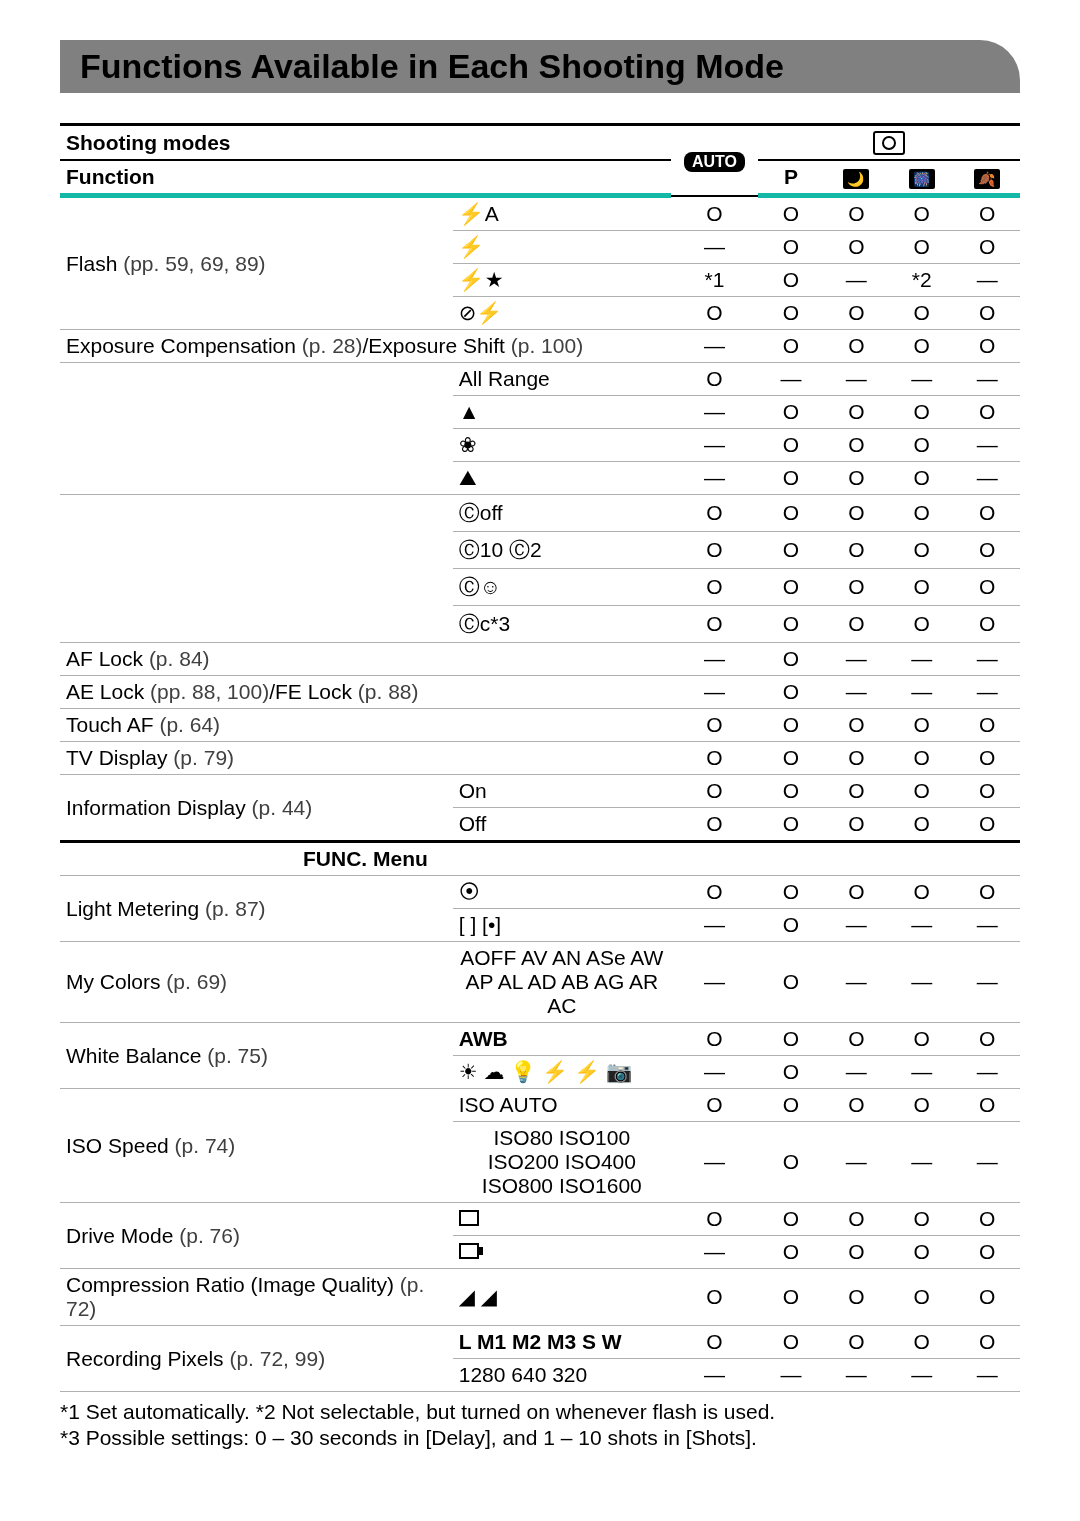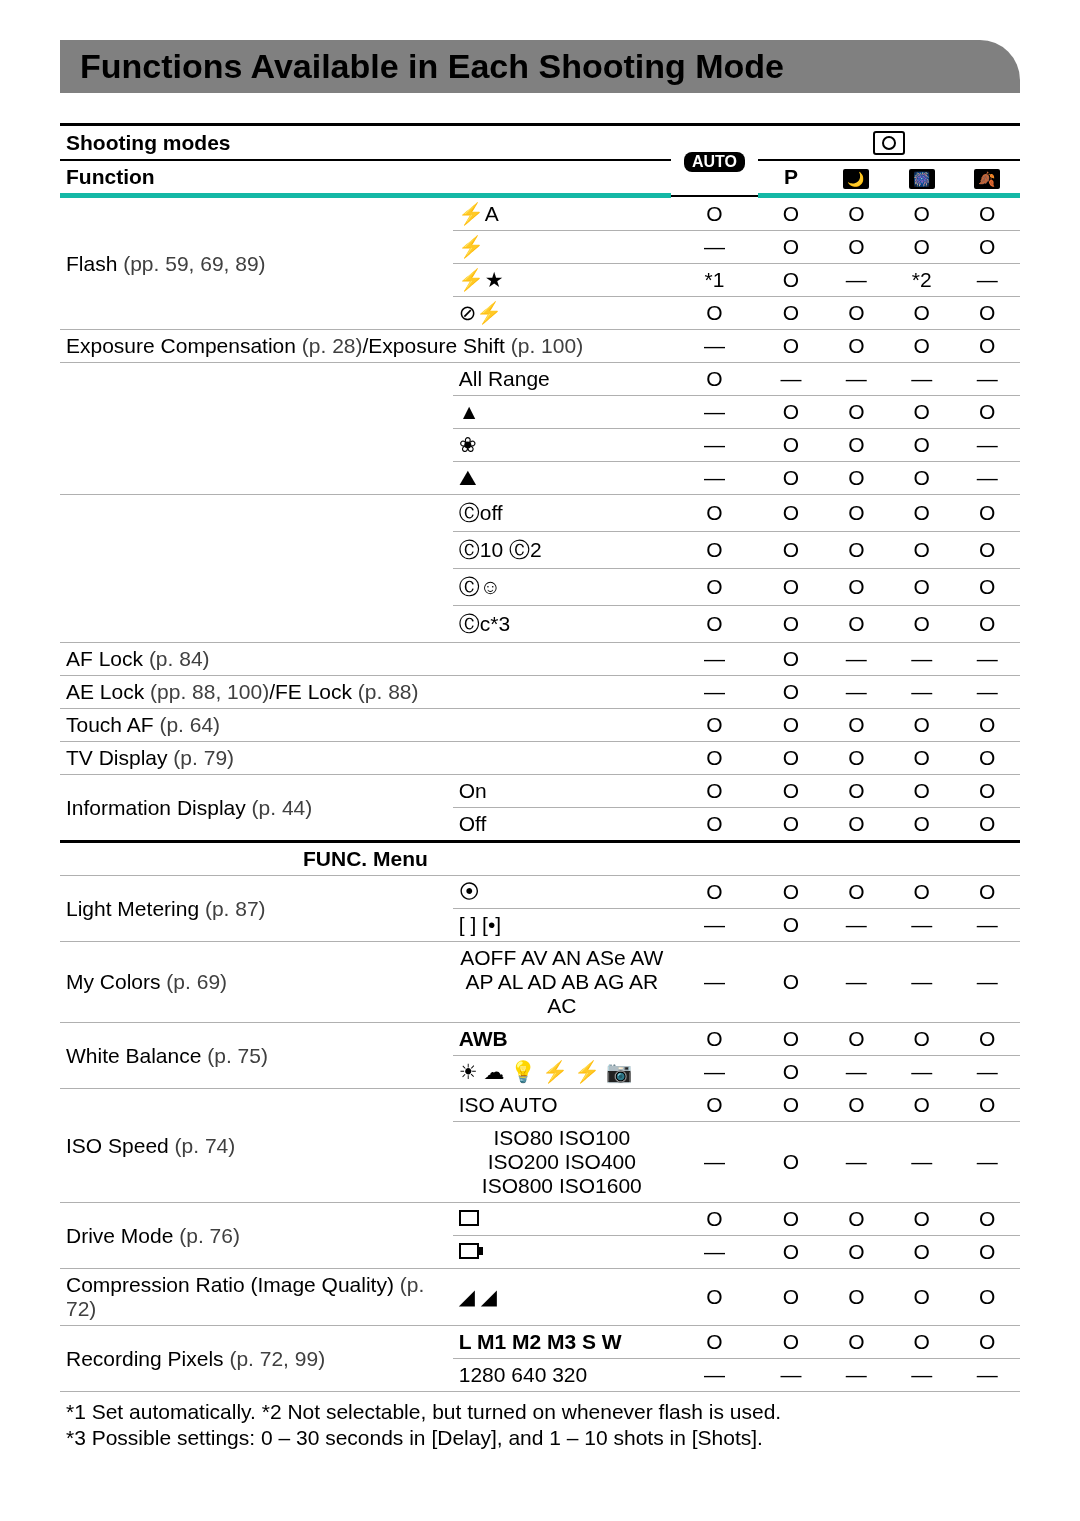--- a/index.html
+++ b/index.html
@@ -61,21 +61,21 @@
   }
   .auto-badge{
     display:inline-block; background:#000; color:#fff; font-weight:bold;
     border-radius:8px; padding:1px 8px; font-size:16px;
   }
   .mode-badge{
     display:inline-block; background:#000; color:#fff; font-weight:bold;
     padding:2px 4px; font-size:14px; border-radius:2px; min-width:18px; text-align:center;
   }
   .footnotes { margin-top: 8px; font-size: 21px; }
-  .footnotes div { margin: 2px 6px; }
+  .footnotes div { margin: 2px 0; }
   .bold { font-weight: bold; }
   .shape-square { display:inline-block; width:16px; height:12px; border:2px solid #000; }
   .shape-burst  { display:inline-block; width:16px; height:12px; border:2px solid #000; position:relative; }
   .shape-burst::after{content:""; position:absolute; right:-6px; top:2px; width:4px; height:8px; background:#000;}
 </style>
 </head>
 <body>
 
 <div class="page">
   <div class="title-band">Functions Available in Each Shooting Mode</div>

